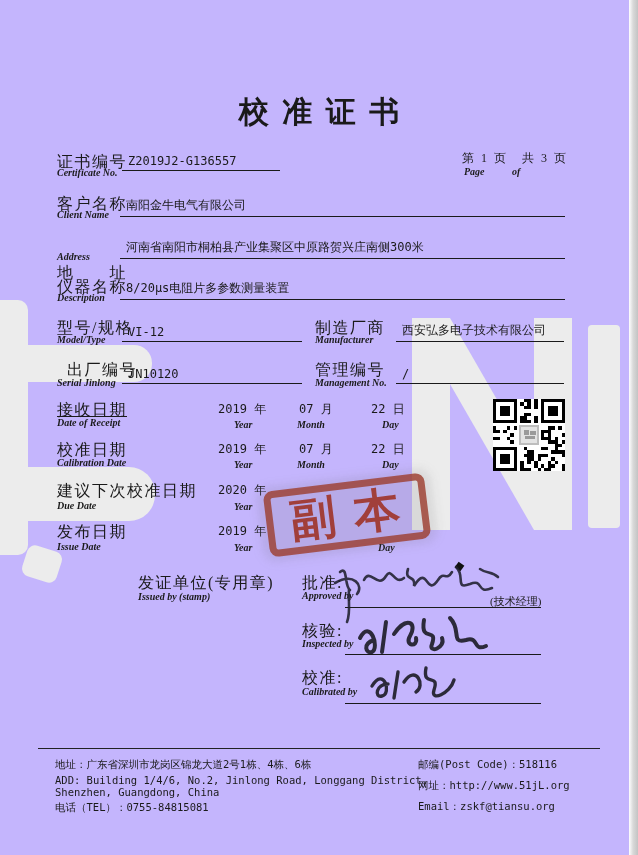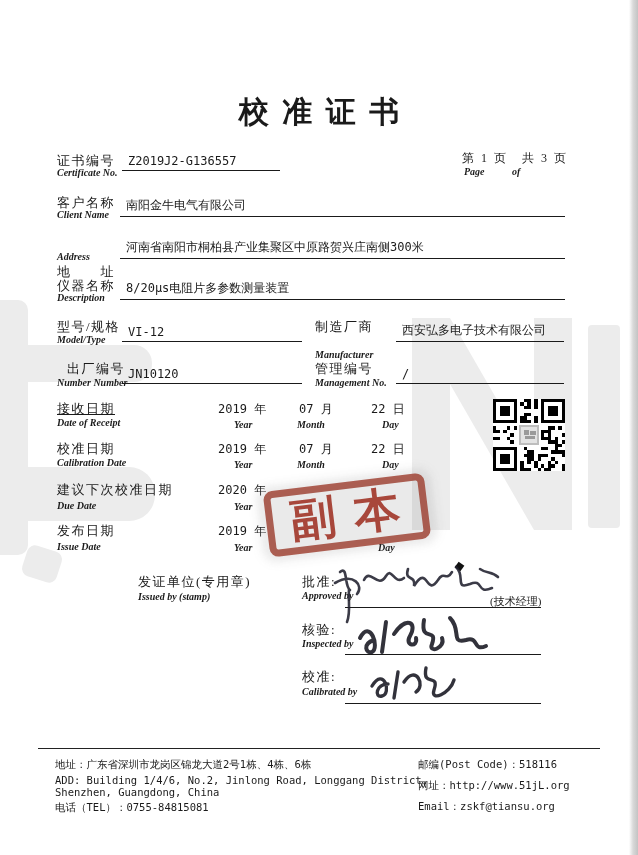--- a/index.html
+++ b/index.html
@@ -1,30 +1,30 @@
 <!DOCTYPE html>
 <html><head>
 <meta charset="utf-8">
 <style>
   html,body{margin:0;padding:0;background:#888;}
-  .page{position:relative;width:638px;height:855px;background:#ffffff;overflow:hidden;
+  .page{position:relative;width:638px;height:855px;background:#c4b5fd;overflow:hidden;
         font-family:"Liberation Serif","DejaVu Serif",serif;color:#1a1a1a;}
   .abs{position:absolute;}
   
   .wm{position:absolute;background:#ececec;z-index:0;}
   .wm-svg{position:absolute;z-index:0;}
   
   .edge{position:absolute;top:0;right:0;width:9px;height:855px;
         background:linear-gradient(90deg,#ffffff 0%,#d9d9d9 45%,#c3c3c3 100%);z-index:8;}
   
   .title-zh{position:absolute;left:0;top:92px;width:100%;text-align:center;font-size:30px;font-weight:bold;
             letter-spacing:0.45em;padding-left:0.45em;box-sizing:border-box;z-index:3;}
   .title-en{position:absolute;left:0;top:128px;width:100%;text-align:center;font-size:17px;font-weight:bold;
             font-family:"Liberation Serif","DejaVu Serif",serif;letter-spacing:0.3px;z-index:3;}
-  .lbl-zh{font-size:13px;letter-spacing:1.5px;z-index:3;white-space:nowrap;}
+  .lbl-zh{font-size:16px;letter-spacing:1.5px;z-index:3;white-space:nowrap;}
   .lbl-en{font-size:10px;font-weight:bold;font-style:italic;z-index:3;white-space:nowrap;}
   .val{font-size:12px;font-family:"DejaVu Sans Mono","DejaVu Sans",monospace;z-index:3;white-space:nowrap;}
   .ulbox{position:absolute;border-bottom:1px solid #1a1a1a;z-index:3;}
   .ulbox .val{position:absolute;left:6px;bottom:2px;}
   .dval{font-size:12px;font-family:"DejaVu Sans Mono","DejaVu Sans",monospace;z-index:3;white-space:nowrap;}
   .den{font-size:10px;font-weight:bold;font-style:italic;z-index:3;}
   .pag-zh{font-size:12px;letter-spacing:2px;white-space:nowrap;z-index:3;}
   .ft{font-size:10.5px;font-family:"DejaVu Sans Mono","DejaVu Sans",monospace;letter-spacing:0;z-index:3;white-space:nowrap;}
   .sep{position:absolute;left:38px;top:748px;width:562px;border-top:1.5px solid #222;z-index:3;}
   
@@ -86,27 +86,27 @@
   <div class="ulbox" style="left:120px;top:283px;width:445px;height:16px;">
     <span class="val">8/20μs电阻片多参数测量装置</span>
   </div>
 
   <div class="abs lbl-zh" style="left:57px;top:318px;">型号/规格</div>
   <div class="abs lbl-en" style="left:57px;top:334px;">Model/Type</div>
   <div class="ulbox" style="left:122px;top:325px;width:180px;height:16px;">
     <span class="val">VI-12</span>
   </div>
   <div class="abs lbl-zh" style="left:315px;top:318px;">制造厂商</div>
-  <div class="abs lbl-en" style="left:315px;top:334px;margin-top:15px;">Manufacturer</div>
+  <div class="abs lbl-en" style="left:315px;top:334px;">Manufacturer</div>
   <div class="ulbox" style="left:396px;top:325px;width:168px;height:16px;">
     <span class="val">西安弘多电子技术有限公司</span>
   </div>
 
   <div class="abs lbl-zh" style="left:67px;top:360px;">出厂编号</div>
-  <div class="abs lbl-en" style="left:57px;top:377px;">Number Number</div>
+  <div class="abs lbl-en" style="left:57px;top:377px;">Serial Jinlong</div>
   <div class="ulbox" style="left:122px;top:367px;width:180px;height:16px;">
     <span class="val">JN10120</span>
   </div>
   <div class="abs lbl-zh" style="left:315px;top:360px;">管理编号</div>
   <div class="abs lbl-en" style="left:315px;top:377px;">Management No.</div>
   <div class="ulbox" style="left:396px;top:367px;width:168px;height:16px;">
     <span class="val">/</span>
   </div>
 
   <div class="abs lbl-zh" style="left:57px;top:400px;text-decoration:underline;">接收日期</div>

